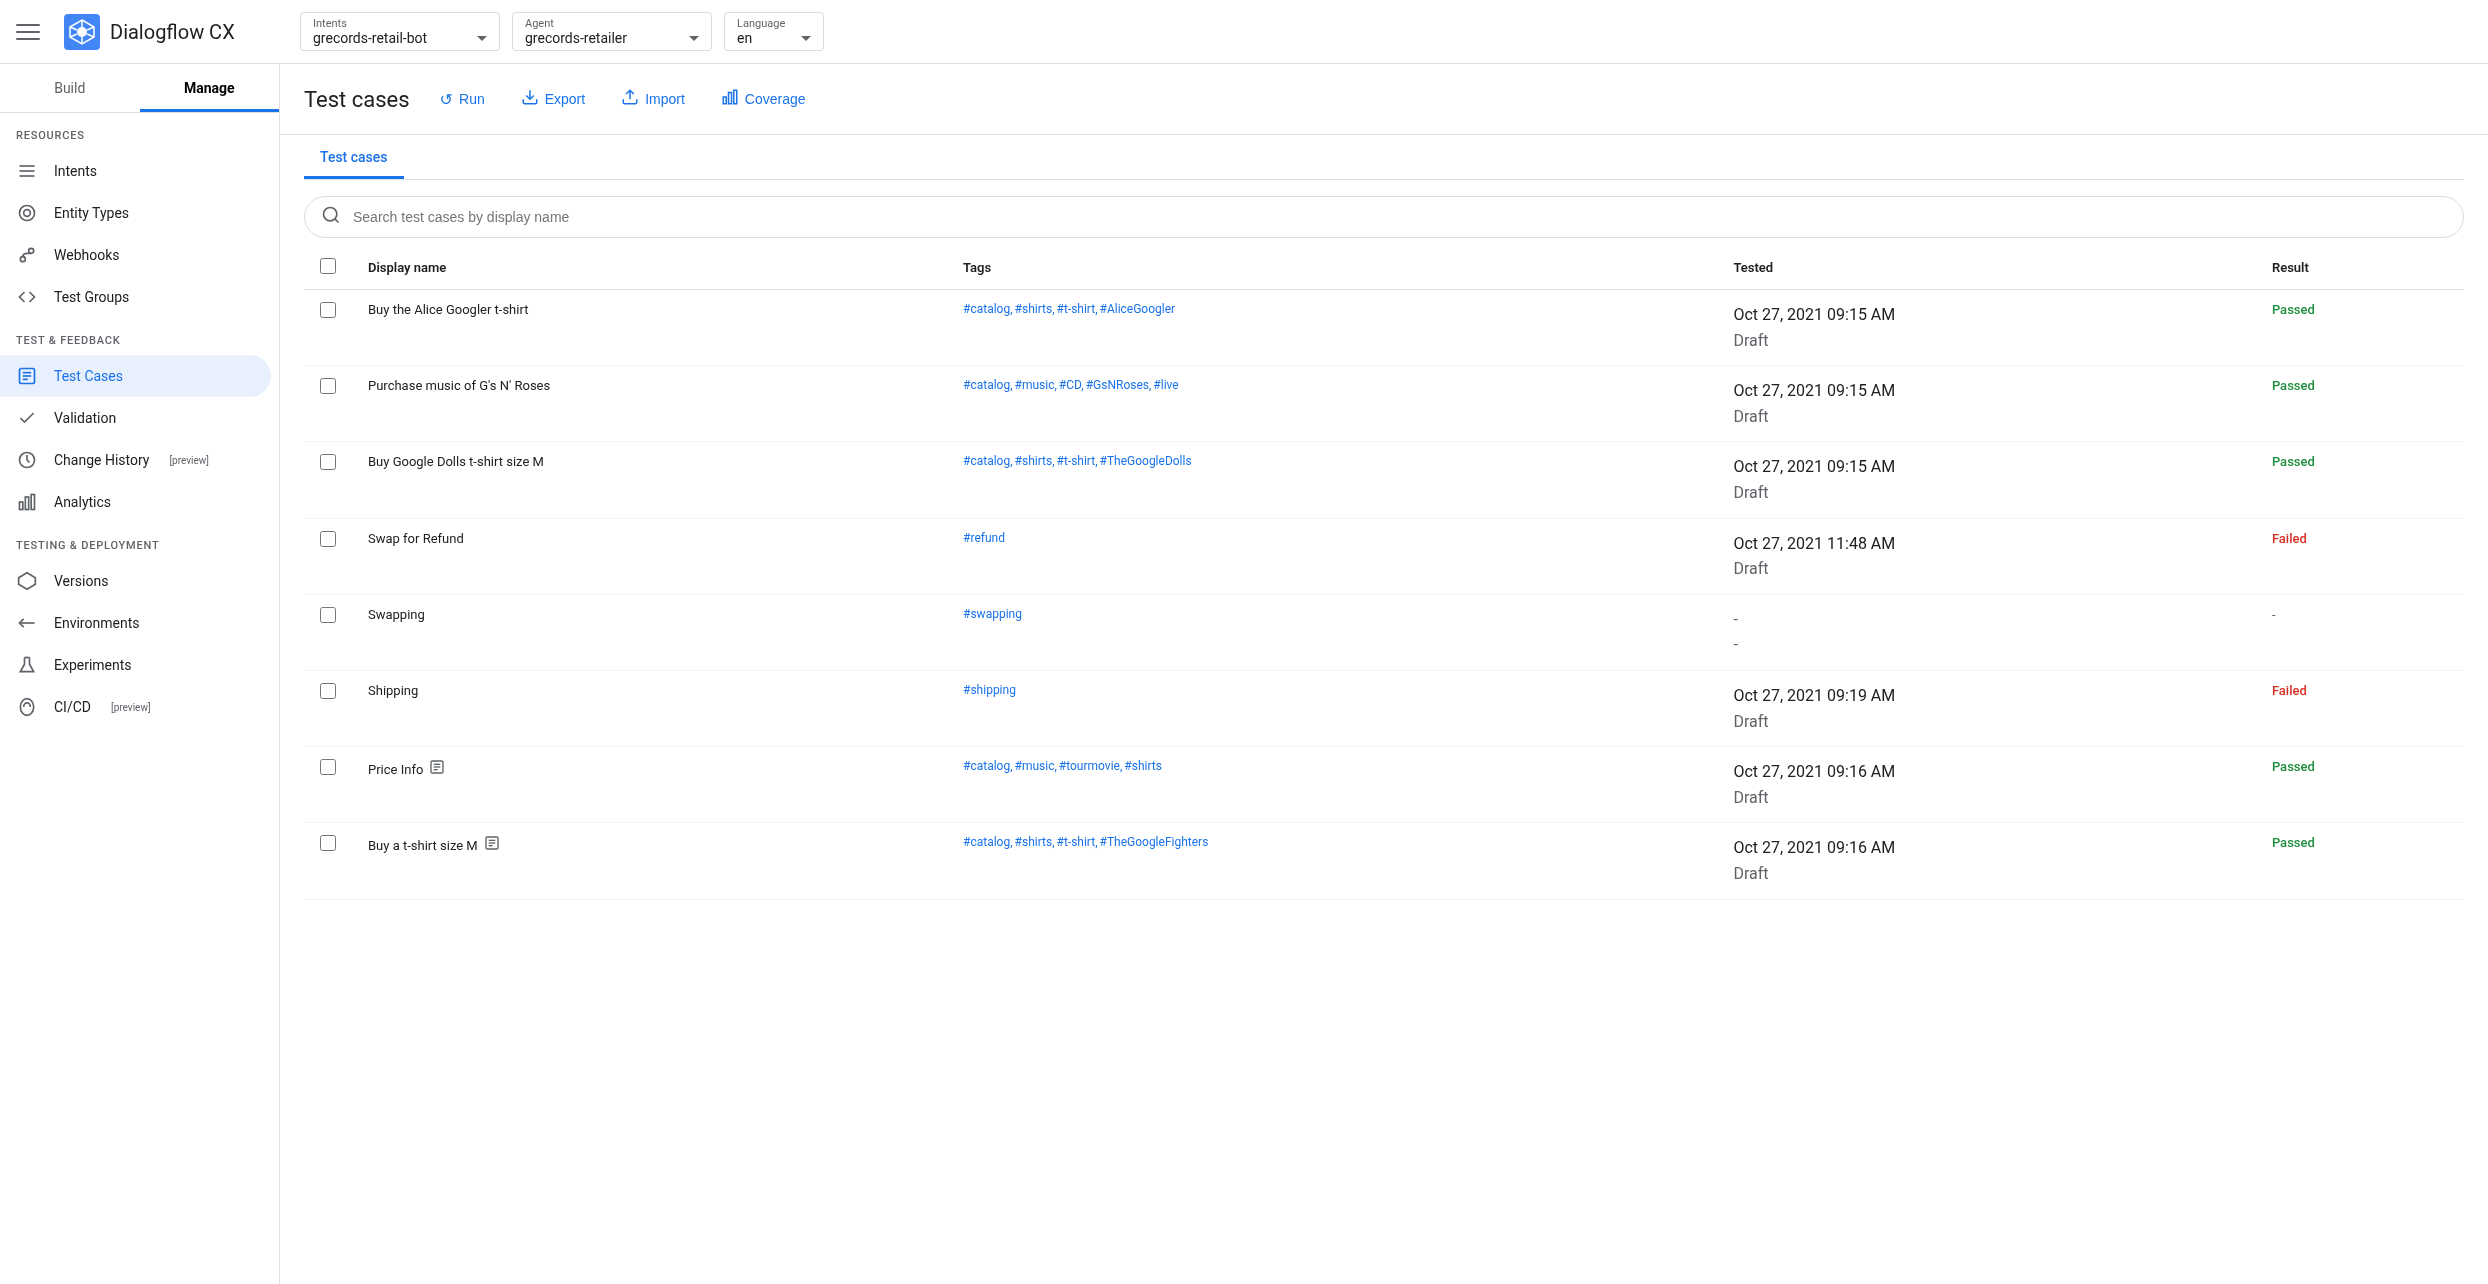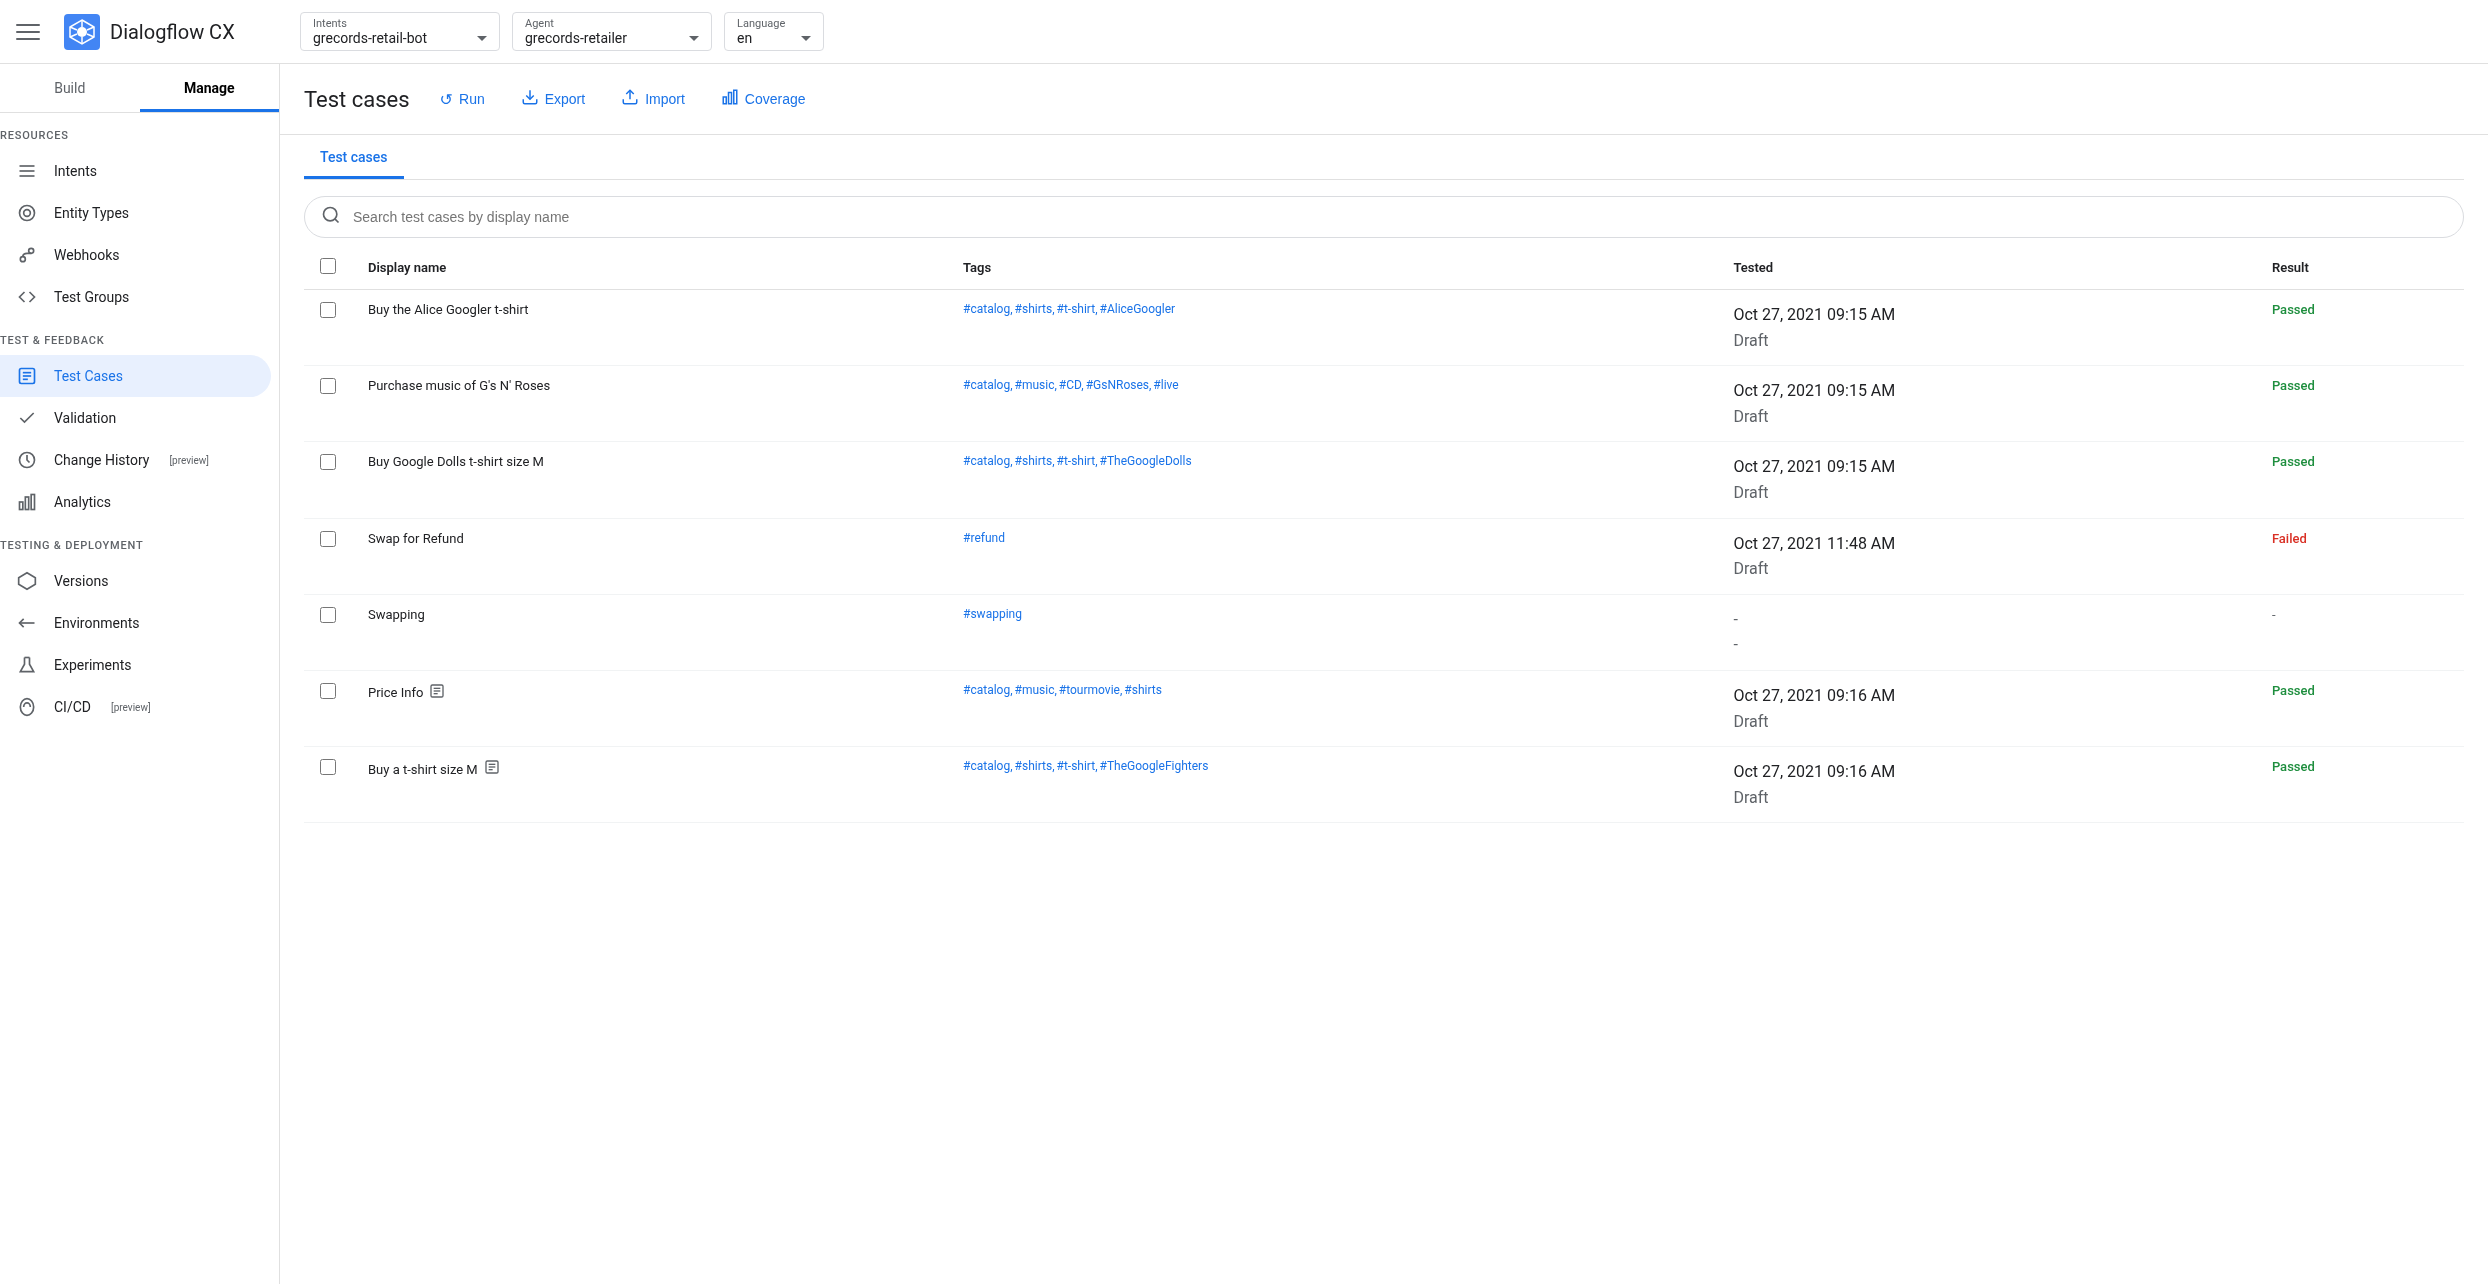--- a/index.html
+++ b/index.html
@@ -115,21 +115,21 @@
       left: 0;
       right: 0;
       height: 3px;
       background: #1a73e8;
     }
     .sidebar-section-label {
       font-size: 11px;
       font-weight: 500;
       color: #5f6368;
       letter-spacing: 0.8px;
-      padding: 16px 0 8px;
+      padding: 16px 16px 8px;
       text-transform: uppercase;
     }
     .sidebar-item {
       display: flex;
       align-items: center;
       gap: 16px;
       padding: 10px 16px;
       cursor: pointer;
       border-radius: 0 24px 24px 0;
       margin-right: 8px;
@@ -648,20 +648,38 @@
               <td class="tested-cell">
                 <div class="dash">-</div>
                 <div class="dash">-</div>
               </td>
               <td class="dash">-</td>
             </tr>
             <tr>
               <td class="checkbox-col"><input type="checkbox" style=""></td>
               <td>
                 <div class="display-name-cell">
+                  <span>Shipping</span>
+                </div>
+              </td>
+              <td>
+                <div class="tags-cell">
+                  <a class="tag-link" href="#">#shipping</a> 
+                </div>
+              </td>
+              <td class="tested-cell">
+                <div>Oct 27, 2021 09:19 AM</div>
+                <div class="tested-sub">Draft</div>
+              </td>
+              <td class="result-failed">Failed</td>
+            </tr>
+            <tr>
+              <td class="checkbox-col"><input type="checkbox" style=""></td>
+              <td>
+                <div class="display-name-cell">
                   <span>Price Info</span>
                   <span class="note-icon"><svg width="16" height="16" viewBox="0 0 24 24" fill="none" stroke="#5f6368" stroke-width="2">
                       <rect x="3" y="3" width="18" height="18" rx="2"></rect>
                       <line x1="7" y1="8" x2="17" y2="8"></line>
                       <line x1="7" y1="12" x2="17" y2="12"></line>
                       <line x1="7" y1="16" x2="13" y2="16"></line>
                     </svg></span>
                 </div>
               </td>
               <td>

